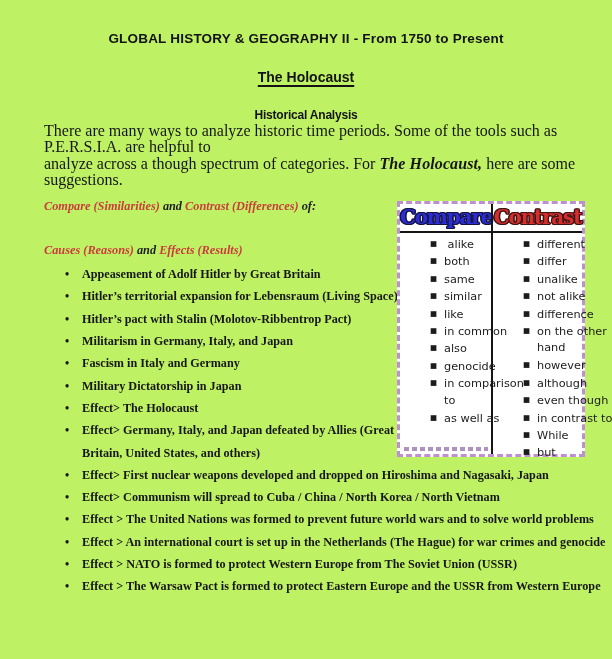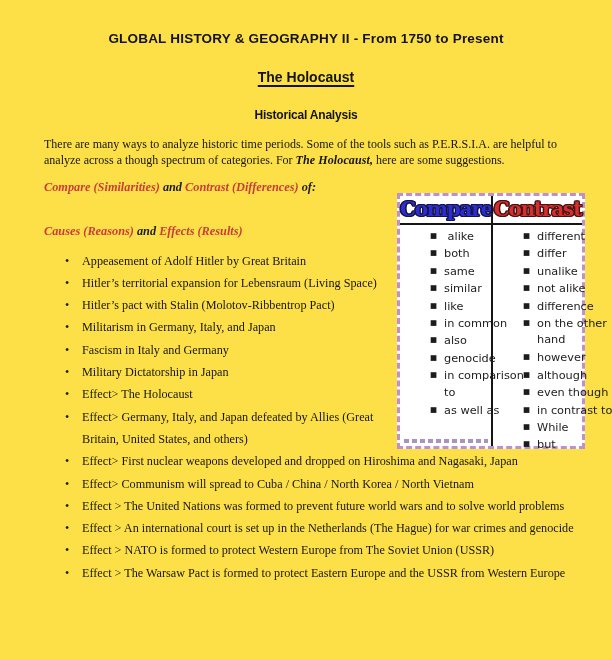--- a/index.html
+++ b/index.html
@@ -1,55 +1,55 @@
 <!DOCTYPE html>
 <html><head>
 <meta charset="utf-8">
 <style>
   html,body { margin:0; padding:0; background:#ffffff; }
   .page {
     position:relative; width:612px; height:659px; overflow:hidden;
-    background:#fde047; font-family:"Liberation Serif", serif; color:#161616;
+    background:#bef264; font-family:"Liberation Serif", serif; color:#161616;
   }
   
   .course-title {
     margin-top:31px; text-align:center;
     font-family:"Liberation Sans", sans-serif; font-weight:bold;
     font-size:13.5px; letter-spacing:0.2px; color:#131313;
   }
   .doc-title {
     margin-top:23px; text-align:center;
     font-family:"Liberation Sans", sans-serif; font-weight:bold;
     font-size:14px; color:#131313;
     text-decoration:underline; text-decoration-thickness:1.5px; text-underline-offset:3px;
   }
   .section-title {
     margin-top:23px; text-align:center;
     font-family:"Liberation Sans", sans-serif; font-weight:bold;
     font-size:12px; letter-spacing:-0.2px; color:#131313;
   }
   
   .para {
-    margin:14px 36px 0 44px;
-    font-size:12px; line-height:16.3px; color:#161616;
+    margin:1px 36px 0 44px;
+    font-size:16px; line-height:16.3px; color:#161616;
   }
   .para b i, .para i b { letter-spacing:0.1px;font-family:Liberation Serif, serif; }
   
   .redline { margin:11px 0 0 44px; font-style:italic; font-weight:bold; font-size:12.3px; white-space:nowrap; }
   .redline.second { margin-top:29px; }
   .red  { color:#cb3d3d; }
   .dark { color:#1d1d1d; }
   
-  .list { list-style:none; margin:11px 0 0 65px; padding:0; }
+  .list { list-style:none; margin:5px 0 0 65px; padding:0;font-weight:bold; }
   .list li { font-size:12.2px; line-height:22.3px; white-space:nowrap; color:#161616; }
   .list .blt { display:inline-block; width:17px; font-size:12px; color:#161616; }
   .list li.cont { padding-left:17px; }
   
   .cctable {
-    position:absolute; left:397px; top:193px; width:188px; height:256px;
+    position:absolute; left:397px; top:201px; width:188px; height:256px;
     box-sizing:border-box; border:3px dashed #bf8fd4; background:#ffffff;
     display:flex;
   }
   .ccol { width:50%; box-sizing:border-box; position:relative; }
   .ccol.right { border-left:2px solid #151515; }
   .chd {
     height:27px; box-sizing:content-box; border-bottom:2.5px solid #151515;
     font-family:"DejaVu Serif", serif; font-weight:bold; font-size:20px;
     line-height:27px; text-align:center; letter-spacing:-1.2px; white-space:nowrap;
   }

